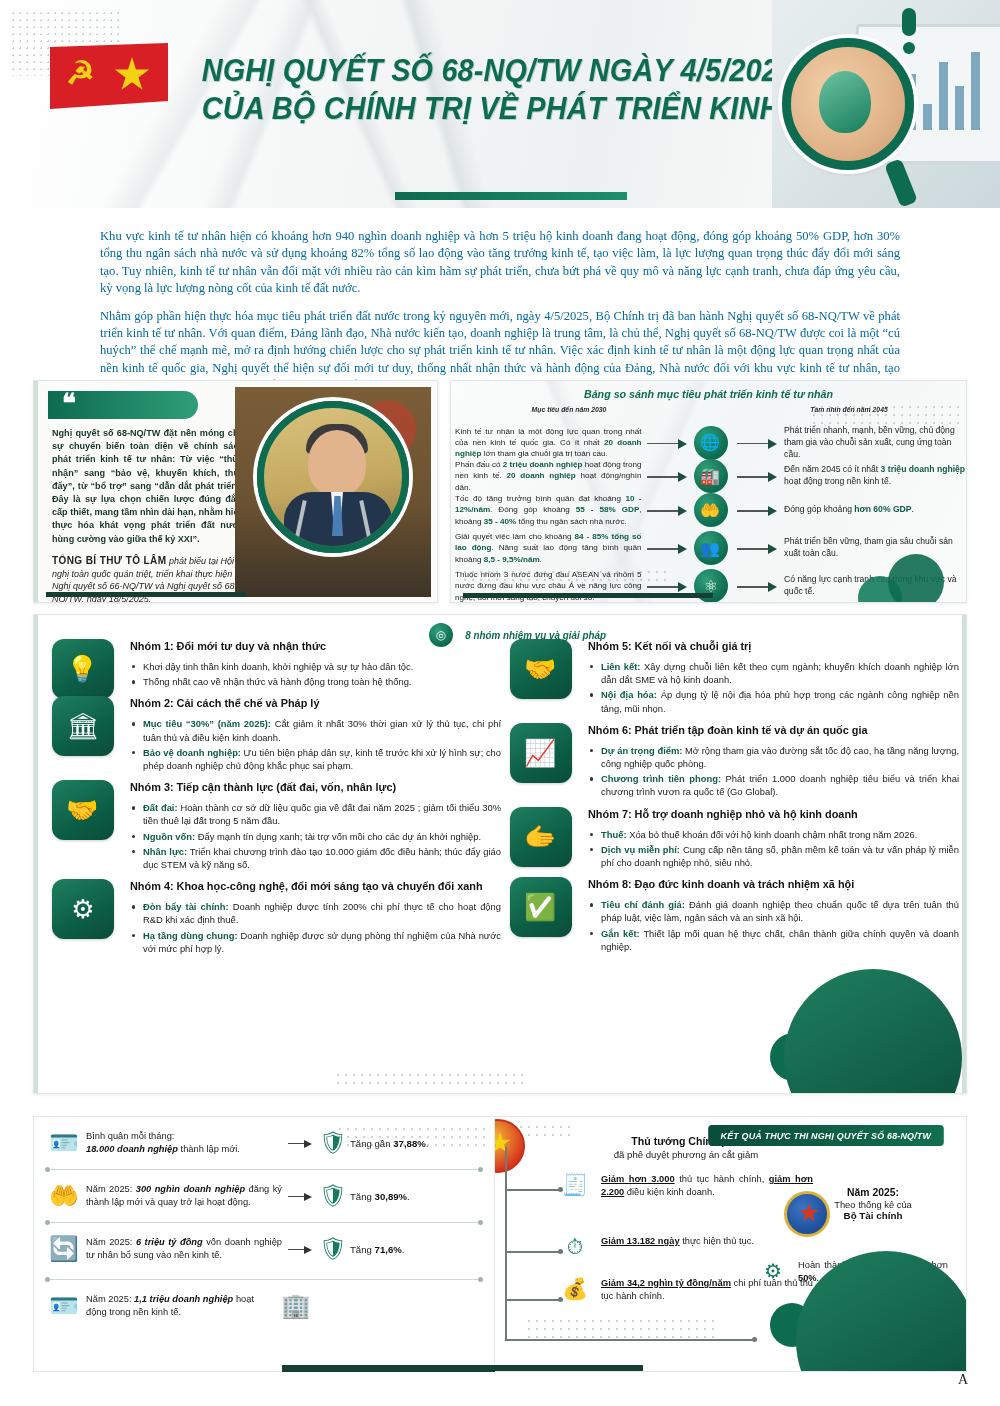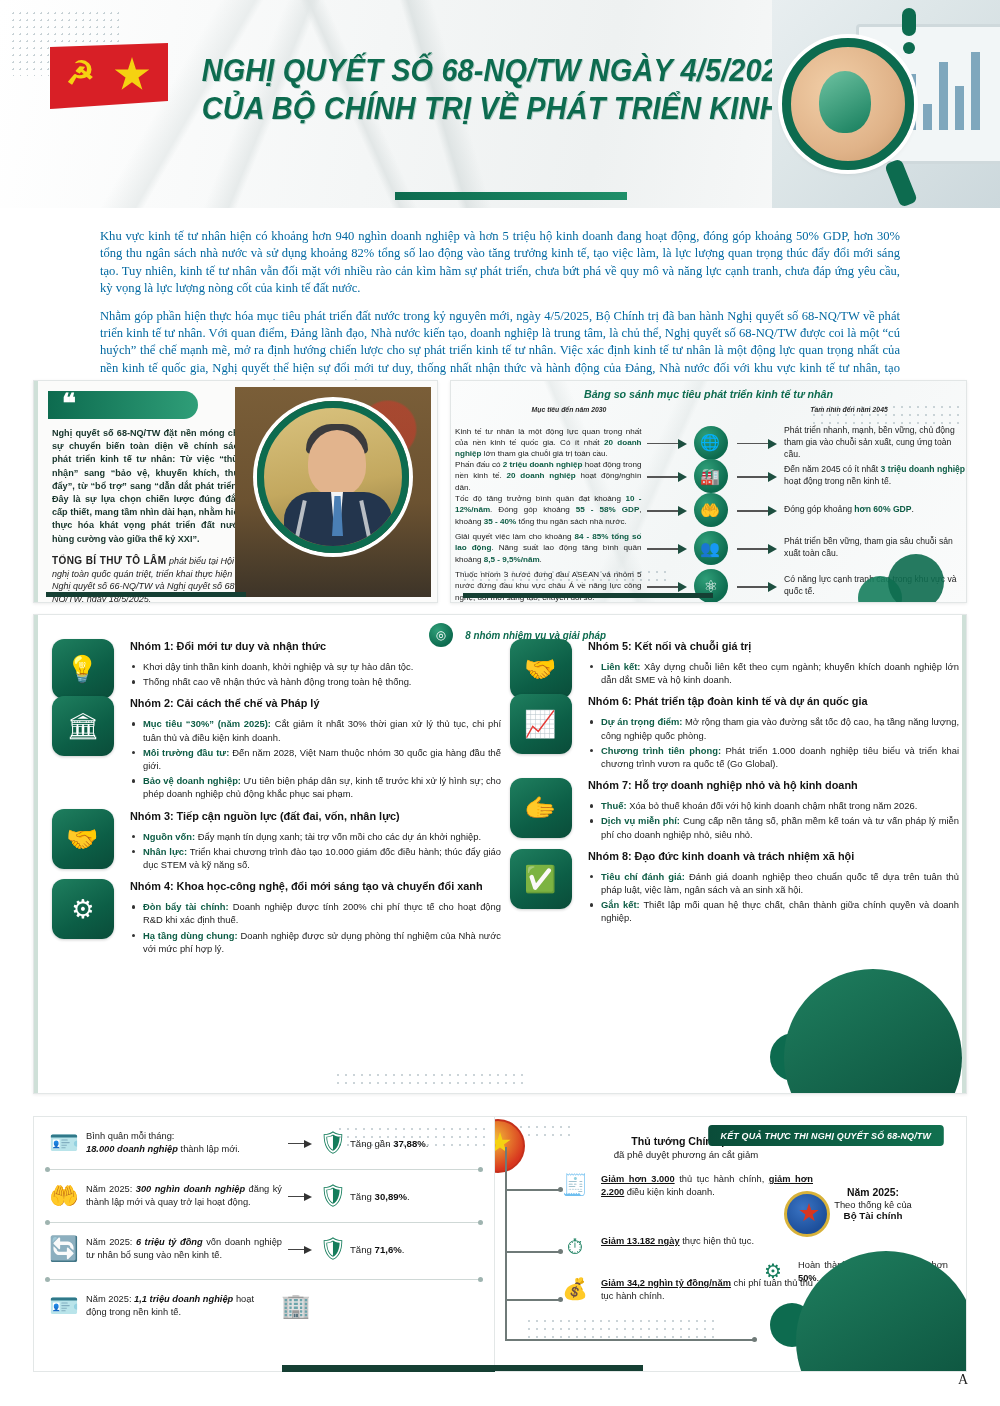--- a/index.html
+++ b/index.html
@@ -519,30 +519,30 @@
             <li>Thống nhất cao về nhận thức và hành động trong toàn hệ thống.</li>
           </ul>
         </div>
         <div class="grp">
           <div class="gicon">
             <span style="font-size:26px;line-height:26px;">🏛</span>
           </div>
           <h3>Nhóm 2: Cải cách thể chế và Pháp lý</h3>
           <ul>
             <li><b>Mục tiêu “30%” (năm 2025):</b> Cắt giảm ít nhất 30% thời gian xử lý thủ tục, chi phí tuân thủ và điều kiện kinh doanh.</li>
-            <li><b>Môi trường đầu tư:</b> Đến năm 2028, Việt Nam thuộc nhóm 30 quốc gia hàng đầu thế giới.</li>
             <li><b>Bảo vệ doanh nghiệp:</b> Ưu tiên biện pháp dân sự, kinh tế trước khi xử lý hình sự; cho phép doanh nghiệp chủ động khắc phục sai phạm.</li>
           </ul>
         </div>
         <div class="grp">
           <div class="gicon">
             <span style="font-size:26px;line-height:26px;">🤝</span>
           </div>
-          <h3>Nhóm 3: Tiếp cận nguồn lực (đất đai, vốn, nhân lực)</h3>
+          <h3>Nhóm 3: Tiếp cận thành lực (đất đai, vốn, nhân lực)</h3>
           <ul>
+            <li><b>Đất đai:</b> Hoàn thành cơ sở dữ liệu quốc gia về đất đai năm 2025 ; giảm tối thiểu 30% tiền thuê lại đất trong 5 năm đầu.</li>
             <li><b>Nguồn vốn:</b> Đẩy mạnh tín dụng xanh; tài trợ vốn mồi cho các dự án khởi nghiệp.</li>
             <li><b>Nhân lực:</b> Triển khai chương trình đào tạo 10.000 giám đốc điều hành; thúc đẩy giáo dục STEM và kỹ năng số.</li>
           </ul>
         </div>
         <div class="grp">
           <div class="gicon">
             <span style="font-size:26px;line-height:26px;">⚙</span>
           </div>
           <h3>Nhóm 4: Khoa học-công nghệ, đổi mới sáng tạo và chuyển đổi xanh</h3>
           <ul>
@@ -552,20 +552,21 @@
         </div>
       </div>
     <div class="col right" id="groups-right">
         <div class="grp">
           <div class="gicon">
             <span style="font-size:26px;line-height:26px;">🤝</span>
           </div>
           <h3>Nhóm 5: Kết nối và chuỗi giá trị</h3>
           <ul>
             <li><b>Liên kết:</b> Xây dựng chuỗi liên kết theo cụm ngành; khuyến khích doanh nghiệp lớn dẫn dắt SME và hộ kinh doanh.</li>
+            <li><b>Nội địa hóa:</b> Áp dụng tỷ lệ nội địa hóa phù hợp trong các ngành công nghiệp nền tảng, mũi nhọn.</li>
           </ul>
         </div>
         <div class="grp">
           <div class="gicon">
             <span style="font-size:26px;line-height:26px;">📈</span>
           </div>
           <h3>Nhóm 6: Phát triển tập đoàn kinh tế và dự án quốc gia</h3>
           <ul>
             <li><b>Dự án trọng điểm:</b> Mở rộng tham gia vào đường sắt tốc độ cao, hạ tầng năng lượng, công nghiệp quốc phòng.</li>
             <li><b>Chương trình tiên phong:</b> Phát triển 1.000 doanh nghiệp tiêu biểu và triển khai chương trình vươn ra quốc tế (Go Global).</li>

